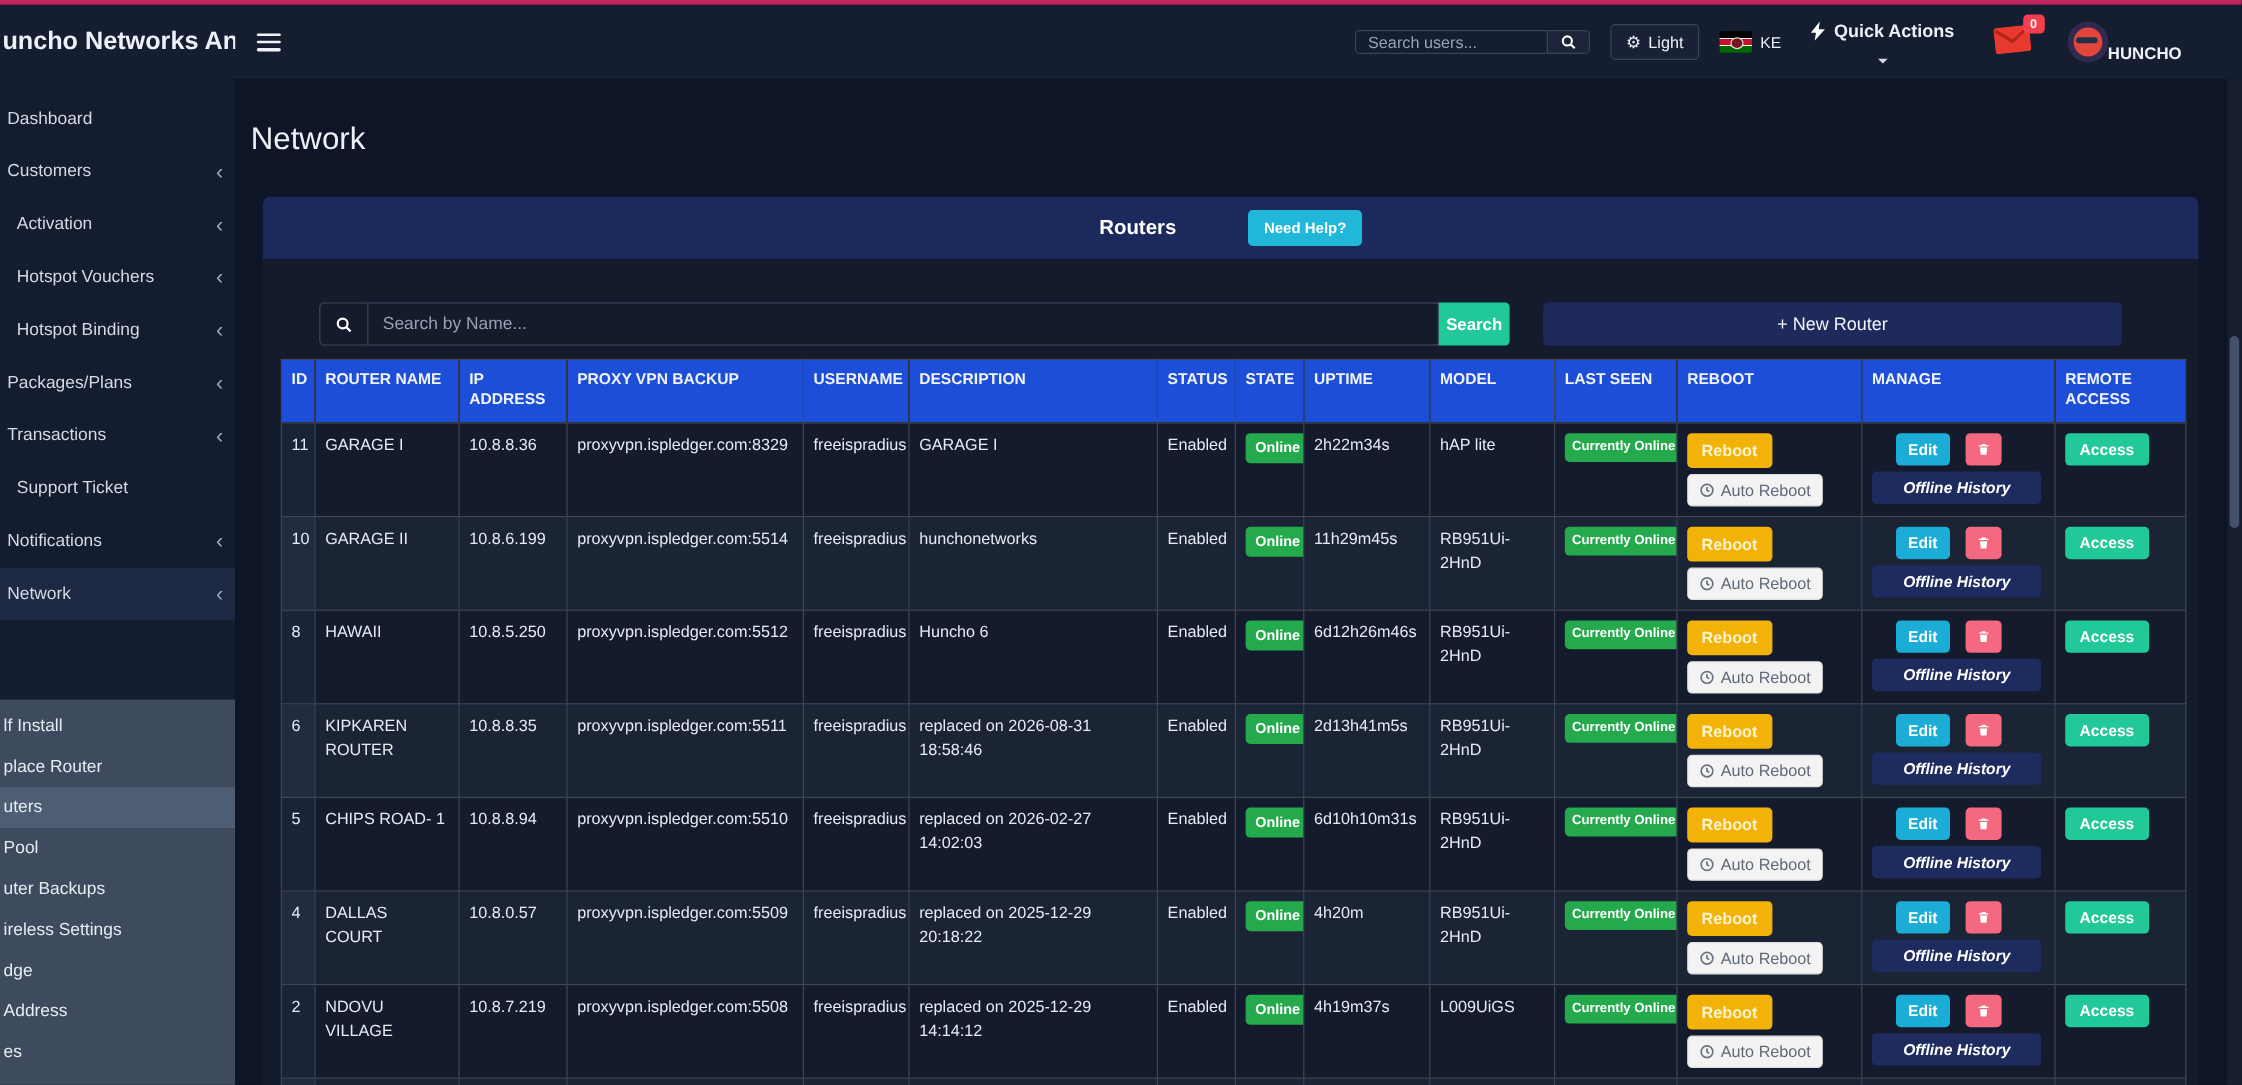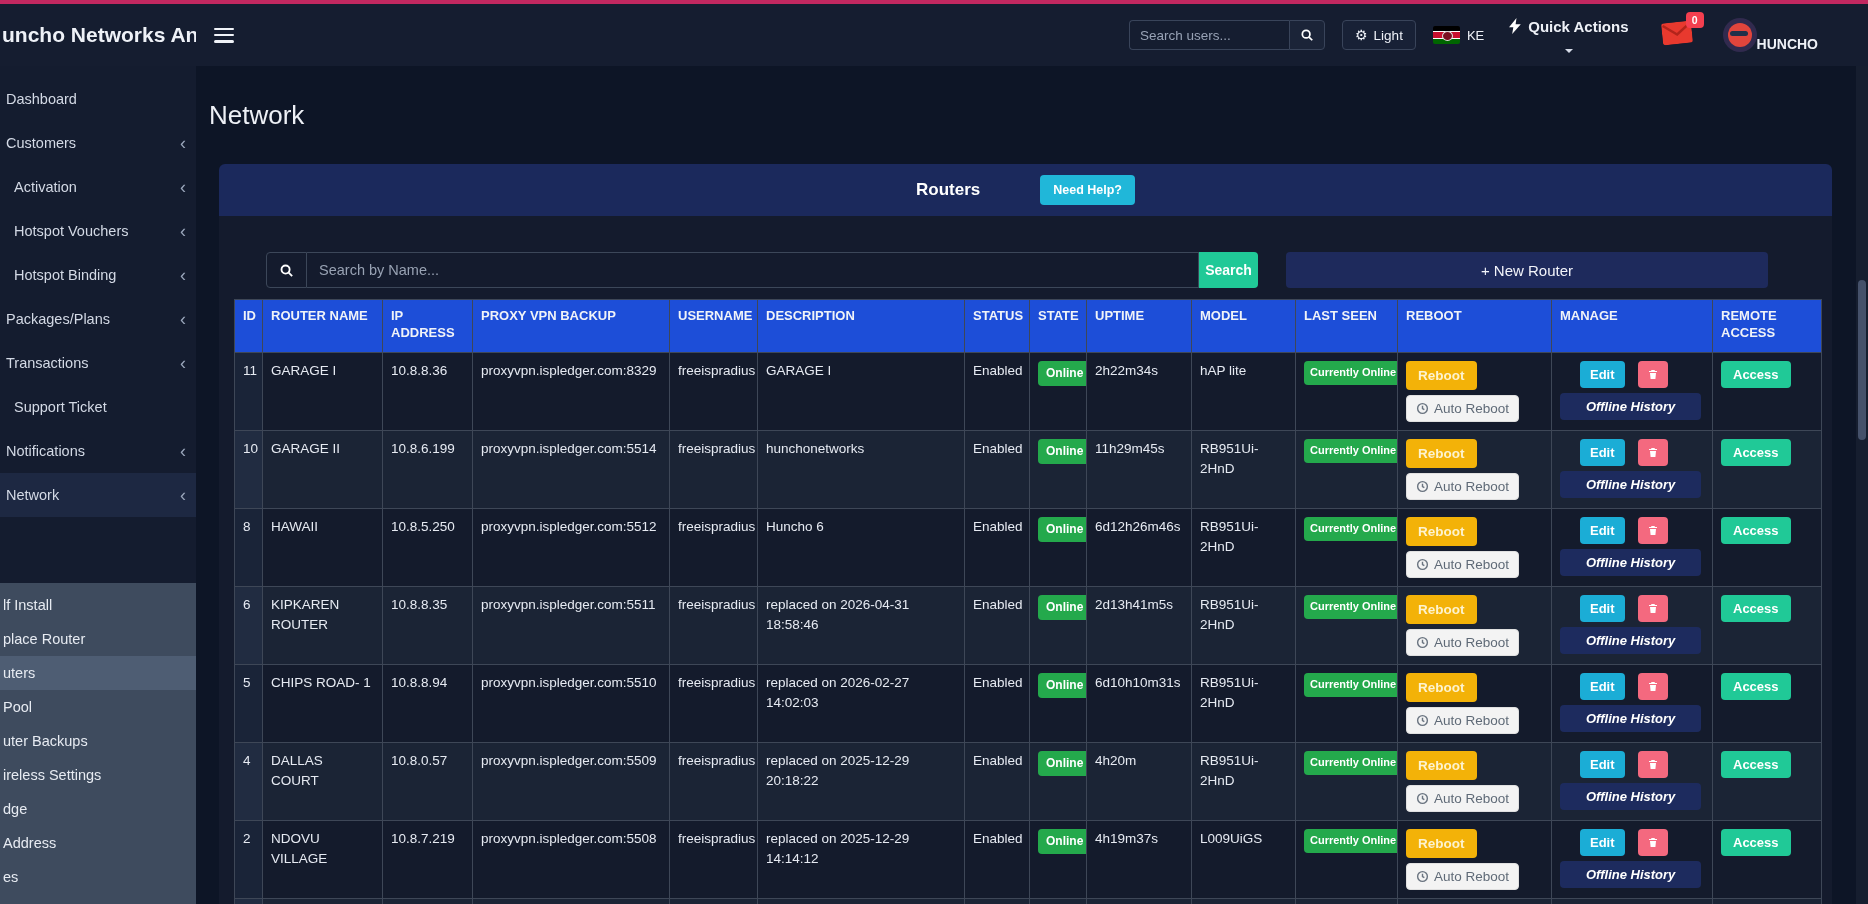--- a/index.html
+++ b/index.html
@@ -7,21 +7,21 @@
               font-family:"Liberation Sans", sans-serif; }
 
   
   .topline { position:absolute; top:0; left:0; width:100%; height:4px; background:#c22860; }
   .topbar  { position:absolute; top:4px; left:0; width:100%; height:62px; background:#151d30;
              display:flex; align-items:center; color:#eef1f7; }
   .logo { width:196px; padding-left:2px; font-size:21px; font-weight:600; white-space:nowrap; overflow:hidden; }
   .hamburger { margin-left:18px; width:20px; height:15px; display:flex; flex-direction:column; justify-content:space-between; cursor:pointer; }
   .hamburger span { height:2.6px; background:#f0f3f8; border-radius:2px; }
   .tb-right { margin-left:auto; padding-right:50px; display:flex; align-items:center; gap:17px; }
-  .sgroup { display:flex; height:30px; }
+  .sgroup { display:flex; height:20px; }
   .sgroup input { width:160px; background:transparent; border:1px solid #39445a; border-right:none;
                   border-radius:4px 0 0 4px; color:#dfe5ee; padding:0 10px; font-size:13.5px; outline:none; }
   .sgroup input::placeholder { color:#98a2b5; }
   .sgroup button { width:36px; background:#1b2438; border:1px solid #39445a; border-radius:0 4px 4px 0;
                    color:#fff; display:flex; align-items:center; justify-content:center; cursor:pointer; }
   .light-btn { height:30px; padding:0 12px; background:#182136; border:1px solid #39445a; border-radius:4px;
                color:#eef1f7; font-size:13.5px; display:flex; align-items:center; gap:6px; cursor:pointer;
                font-family:inherit; }
   .gear { font-size:14px; line-height:1; }
   .locale { display:flex; align-items:center; gap:7px; font-size:13px; cursor:pointer; }
@@ -381,21 +381,21 @@
                 </div>
               </td>
               <td><button class="btn btn-teal">Access</button></td>
             </tr>
             <tr>
               <td class="id-cell">6</td>
               <td>KIPKAREN ROUTER</td>
               <td>10.8.8.35</td>
               <td>proxyvpn.ispledger.com:5511</td>
               <td>freeispradius</td>
-              <td>replaced on 2026-04-31 18:58:46</td>
+              <td>replaced on 2026-08-31 18:58:46</td>
               <td>Enabled</td>
               <td><span class="b-green">Online</span></td>
               <td>2d13h41m5s</td>
               <td>RB951Ui-2HnD</td>
               <td><span class="b-green small">Currently Online</span></td>
               <td>
                 <div class="stack">
                   <button class="btn btn-amber">Reboot</button>
                   <button class="btn btn-white"><svg width="13" height="13" viewBox="0 0 24 24" fill="none" stroke="#6a7480" stroke-width="2.6">
                       <circle cx="12" cy="12" r="9"></circle>

